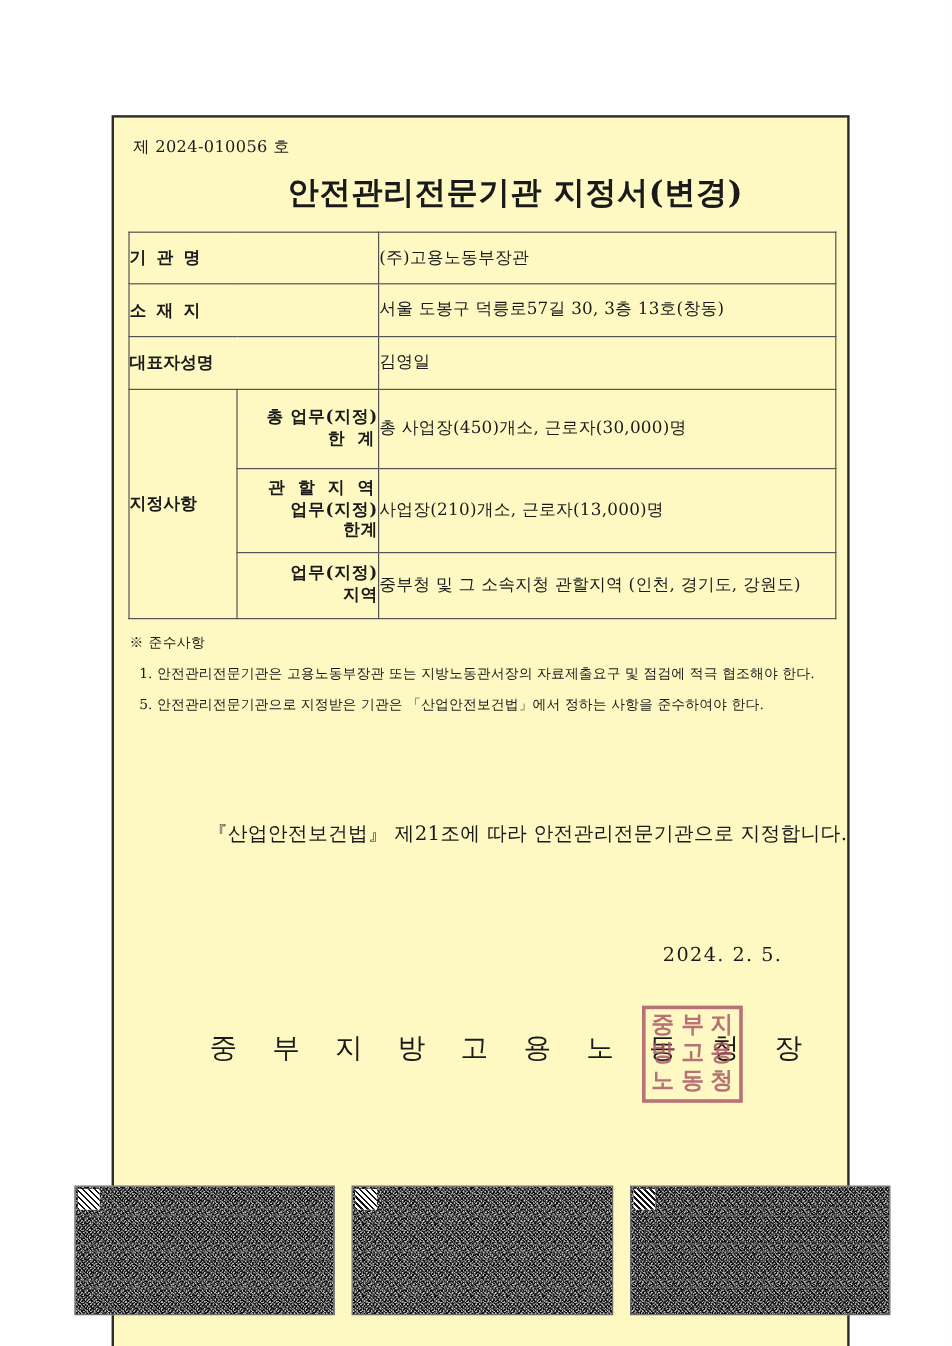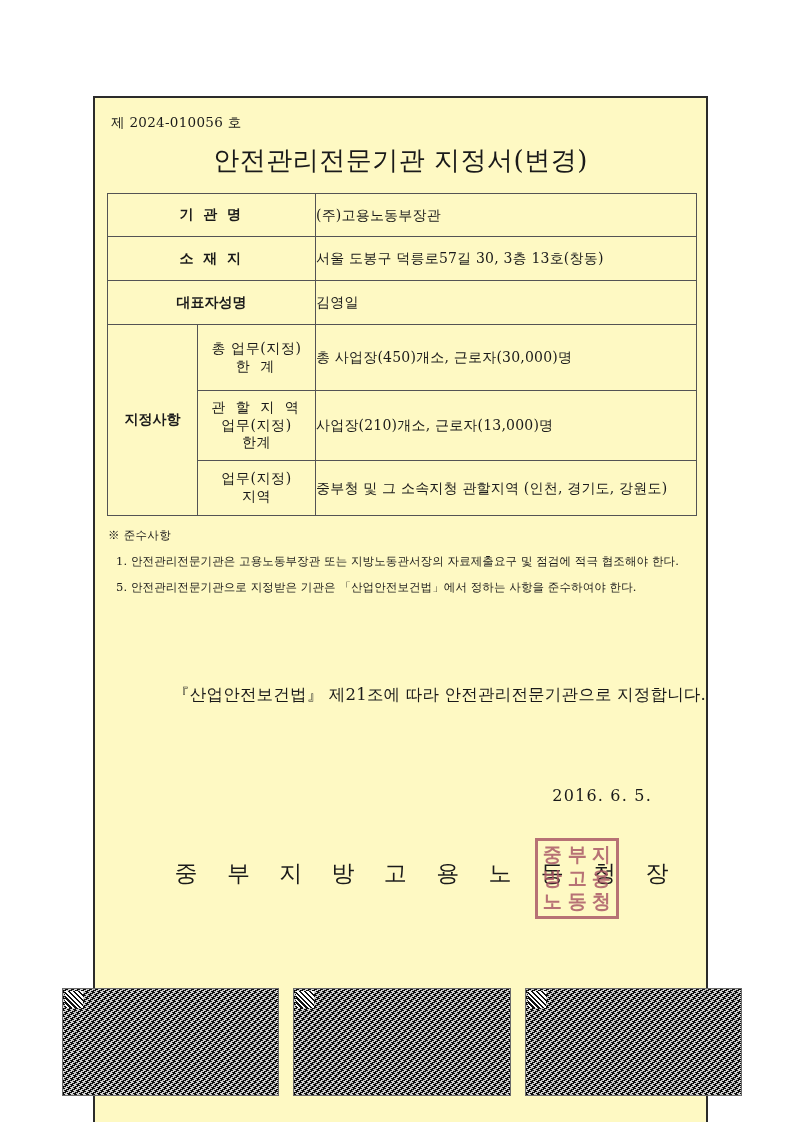--- a/index.html
+++ b/index.html
@@ -40,59 +40,60 @@
   }
 
   
   .cert-title {
     position: absolute;
     left: 0;
     top: 45px;
     width: 100%;
     text-align: center;
     font-size: 26px;
-    font-weight: normal;
+    font-weight: bold;
     letter-spacing: 0.5px;
     white-space: nowrap;
+    padding-left: 29px;
   }
 
   
   .info-table {
     position: absolute;
     left: 12px;
     top: 95px;
     width: 590px;
     border-collapse: collapse;
     table-layout: fixed;
   }
   .info-table td {
     border: 1px solid #545454;
     padding: 0;
     vertical-align: middle;
     font-size: 14px;
   }
   .lbl {
-    text-align: center;
     font-weight: bold;
     font-size: 14.5px;
     letter-spacing: 2.5px;
     padding: 0 4px;
+    font-family: Liberation Serif, serif;
   }
   .lbl-tight {
     letter-spacing: 0px;
   }
   .val {
     padding-left: 13px;
     font-size: 14.5px;
     letter-spacing: 0.2px;
     line-height: 1.45;
   }
   .sub-lbl {
-    text-align: center;
-    font-weight: normal;
+    text-align: right;
+    font-weight: bold;
     font-size: 13.5px;
     line-height: 1.28;
     padding: 6px 4px;
     letter-spacing: 0.6px;
   }
   .sub-lbl .sp {
     letter-spacing: 3px;
   }
   .r1 { height: 43px; }
   .r2 { height: 44px; }
@@ -279,21 +280,21 @@
   </table>
 
   <div class="notes">
     <div class="notes-head">※ 준수사항</div>
     <div class="note-item">1. 안전관리전문기관은 고용노동부장관 또는 지방노동관서장의 자료제출요구 및 점검에 적극 협조해야 한다.</div>
     <div class="note-item">5. 안전관리전문기관으로 지정받은 기관은 「산업안전보건법」에서 정하는 사항을 준수하여야 한다.</div>
   </div>
 
   <div class="declaration">『산업안전보건법』 제21조에 따라 안전관리전문기관으로 지정합니다.</div>
 
-  <div class="issue-date">2016. 6. 5.</div>
+  <div class="issue-date">2024. 2. 5.</div>
 
   <div class="issuer-row">
     <span class="issuer-name">중 부 지 방 고 용 노 동 청 장</span>
   </div>
 
   <div class="seal">
     <span class="seal-ch">중</span>
     <span class="seal-ch">부</span>
     <span class="seal-ch">지</span>
     <span class="seal-ch">방</span>

